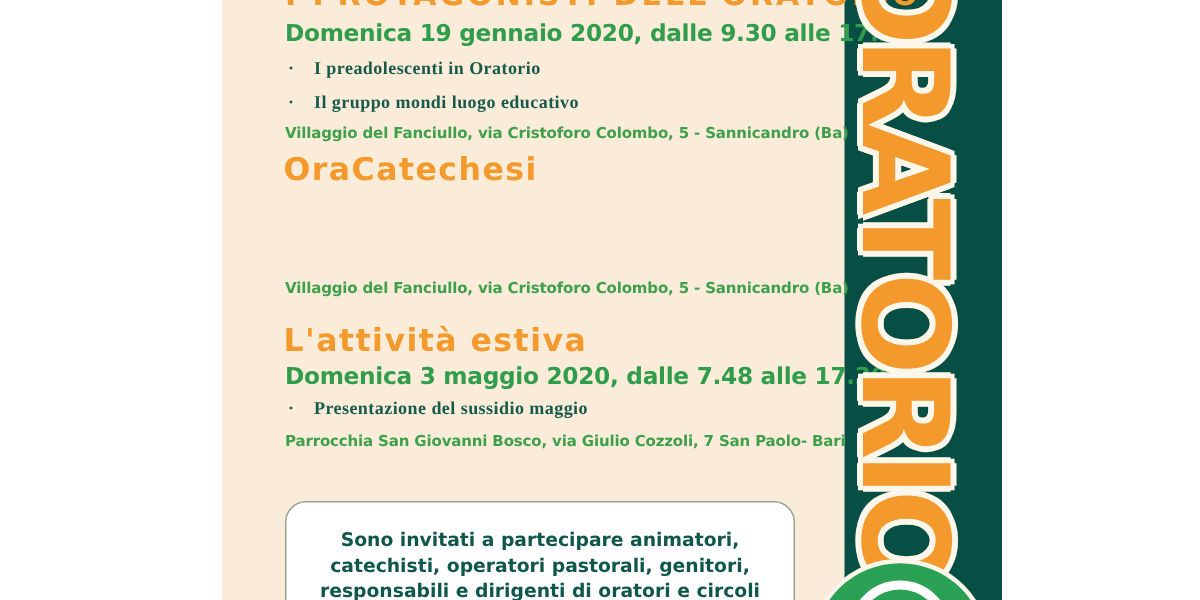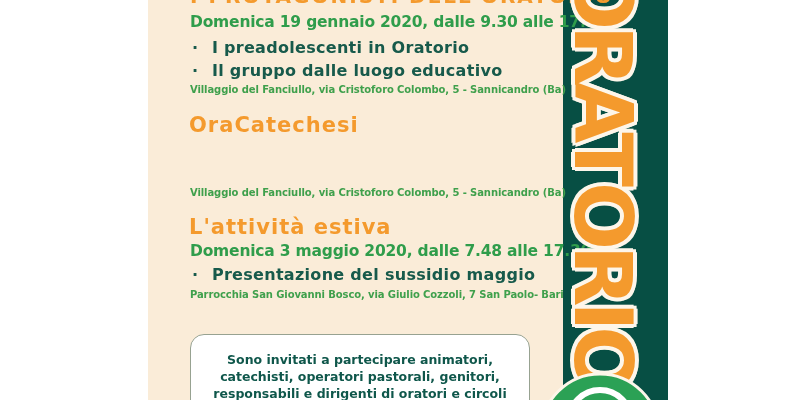--- a/index.html
+++ b/index.html
@@ -18,22 +18,22 @@
   }
   .sec-title{
     position:absolute;left:189px;color:#f49a2d;font-size:21px;font-weight:bold;
     letter-spacing:1px;white-space:nowrap;
   }
   .date-line{
     position:absolute;left:190px;color:#2f9d4b;font-size:15.5px;font-weight:bold;
     white-space:nowrap;letter-spacing:-0.2px;
   }
   .bullet-line{
-    position:absolute;left:192px;color:#175a4b;font-size:16px;font-weight:bold;
-    white-space:nowrap;letter-spacing:0.3px;
+    position:absolute;left:192px;color:#175a4b;font-size:12px;font-weight:bold;
+    white-space:nowrap;letter-spacing:0.3px;font-family:Liberation Serif, serif;
   }
   .bullet-line .dot{display:inline-block;width:14px;color:#175a4b;font-weight:bold;}
   .venue-line{
     position:absolute;left:190px;color:#3fa04c;font-size:10px;font-weight:bold;
     white-space:nowrap;letter-spacing:-0.1px;
   }
   .invite-box{
     position:absolute;left:190px;top:334px;width:340px;height:90px;
     background:#ffffff;border:1.5px solid #97a291;border-radius:14px;
     box-sizing:border-box;display:flex;justify-content:center;
@@ -64,25 +64,25 @@
 
     <div class="cut-title">I protagonisti dell'Oratorio</div>
 
     <div class="date-line" style="top:13px">Domenica 19 gennaio 2020, dalle 9.30 alle 17.30</div>
     <div class="bullet-line" style="top:38px">
       <span class="dot">·</span>
       <span>I preadolescenti in Oratorio</span>
     </div>
     <div class="bullet-line" style="top:61px">
       <span class="dot">·</span>
-      <span>Il gruppo dalle luogo educativo</span>
+      <span>Il gruppo mondi luogo educativo</span>
     </div>
     <div class="venue-line" style="top:84px">Villaggio del Fanciullo, via Cristoforo Colombo, 5 - Sannicandro (Ba)</div>
 
-    <div class="sec-title" style="top:113px">OraCatechesi</div>
+    <div class="sec-title" style="top:101px">OraCatechesi</div>
     <div class="venue-line" style="top:187px">Villaggio del Fanciullo, via Cristoforo Colombo, 5 - Sannicandro (Ba)</div>
 
     <div class="sec-title" style="top:215px">L'attività estiva</div>
     <div class="date-line" style="top:242px">Domenica 3 maggio 2020, dalle 7.48 alle 17.30</div>
     <div class="bullet-line" style="top:265px">
       <span class="dot">·</span>
       <span>Presentazione del sussidio maggio</span>
     </div>
     <div class="venue-line" style="top:289px">Parrocchia San Giovanni Bosco, via Giulio Cozzoli, 7 San Paolo- Bari</div>
 

